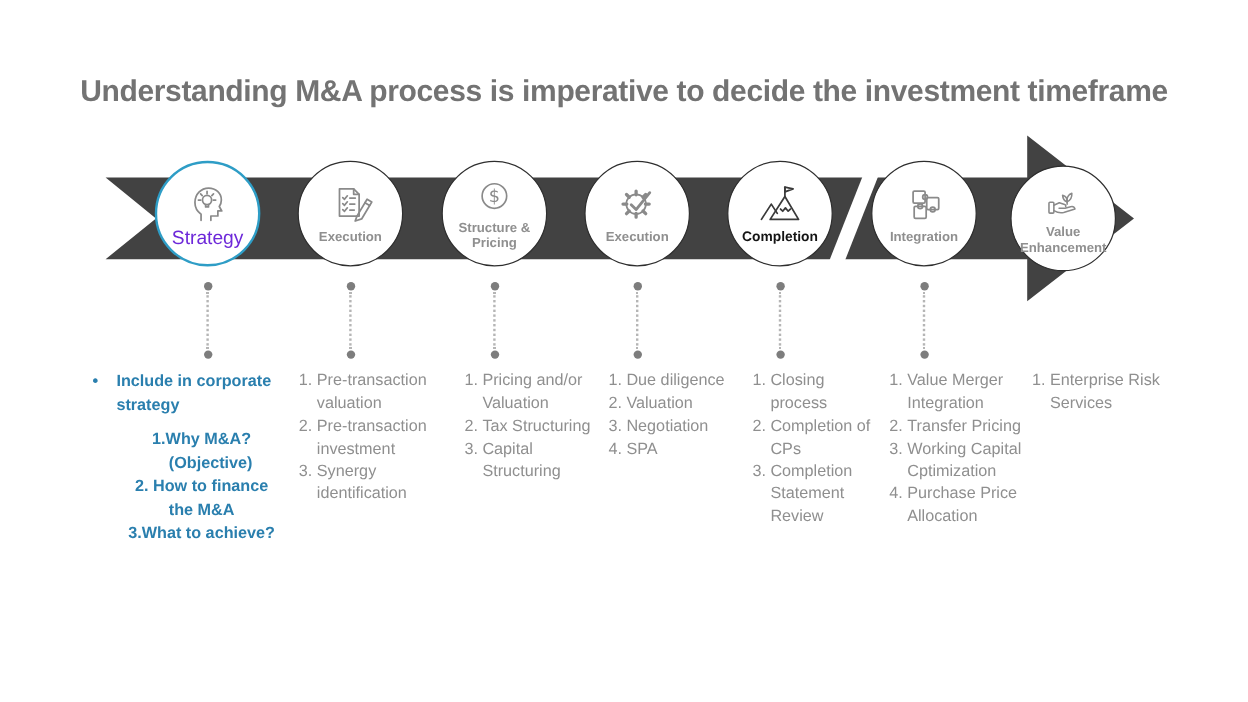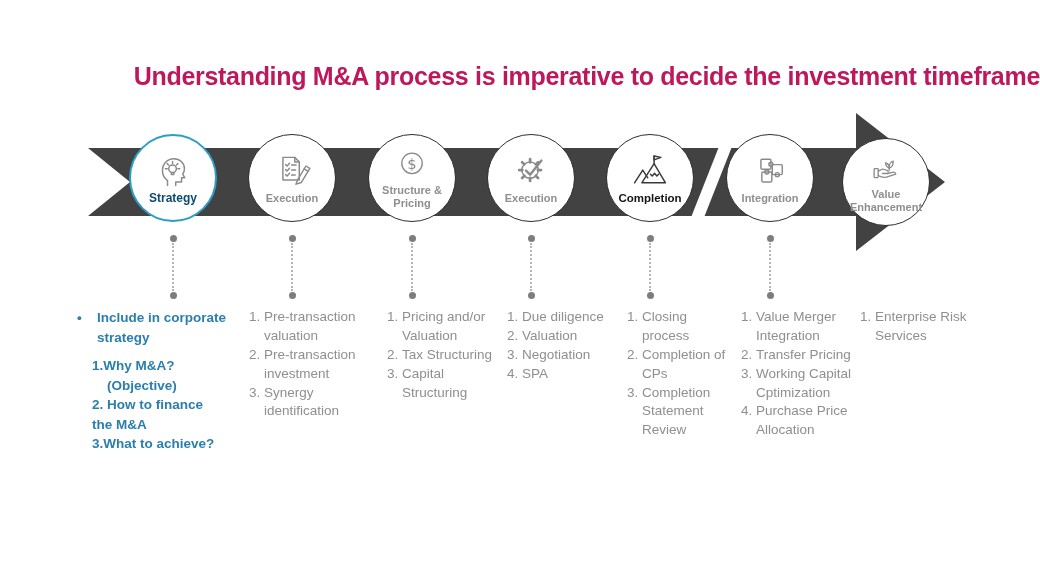--- a/index.html
+++ b/index.html
@@ -1,52 +1,52 @@
 <!DOCTYPE html>
 <html><head>
 <meta charset="utf-8">
 <style>
   html,body{margin:0;padding:0;background:#fff;}
   #slide{
     position:relative;width:1040px;height:585px;background:#ffffff;overflow:hidden;
     font-family:"Liberation Sans",sans-serif;
   }
   .title{
-    position:absolute;top:62px;left:0;right:0;text-align:right;
-    font-size:25px;font-weight:700;color:#be185d;letter-spacing:-0.3px;
+    position:absolute;top:62px;left:0;right:0;text-align:center;
+    font-size:25px;font-weight:700;color:#737373;letter-spacing:-0.3px;
   }
   .arrow-svg{position:absolute;left:80px;top:100px;z-index:1;}
   .circle{
     position:absolute;width:88px;height:88px;border-radius:50%;
     background:#fff;border:1.6px solid #2e2e2e;box-sizing:border-box;
     display:flex;flex-direction:column;align-items:center;justify-content:center;
     z-index:2;top:134px;
   }
   .circle.highlight-blue{border:2px solid #2e9dc6;}
   .circle .icon{display:block;}
   .circle .label{
     font-size:11px;font-weight:600;color:#8f8f8f;line-height:1.12;text-align:center;margin-top:1px;
   }
-  .circle.highlight-blue .label{color:#0c4a6e;font-size:12px;font-weight:700;}
+  .circle.highlight-blue .label{color:#6d28d9;font-size:16px;font-weight:400;}
   .circle.highlight-bold .label{color:#141414;font-size:11.5px;font-weight:700;}
   .connector{position:absolute;top:235px;width:8px;height:64px;z-index:1;}
   .connector .dot{position:absolute;left:0.5px;width:7px;height:7px;border-radius:50%;background:#7d7d7d;}
   .connector .dot.top{top:0;}
   .connector .dot.bottom{top:57px;}
   .connector .dline{position:absolute;left:3px;top:8px;height:48px;border-left:2px dotted #b5b5b5;}
   .col{
     position:absolute;top:308px;font-size:13.5px;line-height:1.4;color:#8f8f8f;z-index:1;
   }
   .li{display:flex;align-items:flex-start;}
   .li .num{flex:0 0 15px;}
   .li .txt{flex:1 1 auto;}
   .col-strategy{color:#2a7fae;font-weight:600;line-height:1.45;}
   .bullet-row{display:flex;padding-left:5px;}
   .bullet-row .bullet{flex:0 0 20px;}
-  .strategy-lines{margin-top:9px;padding-left:20px;}
+  .strategy-lines{margin-top:9px;padding-left:20px;text-align:center;}
 </style>
 </head>
 <body>
 
 <div id="slide">
 
   <div class="title">Understanding M&amp;A process is imperative to decide the investment timeframe</div>
 
   <svg class="arrow-svg" width="880" height="170" viewBox="0 0 880 170">
     <polygon points="8,48 776,48 776,13 865,82 776,151 776,116 8,116 50,82" fill="#424242"></polygon>

